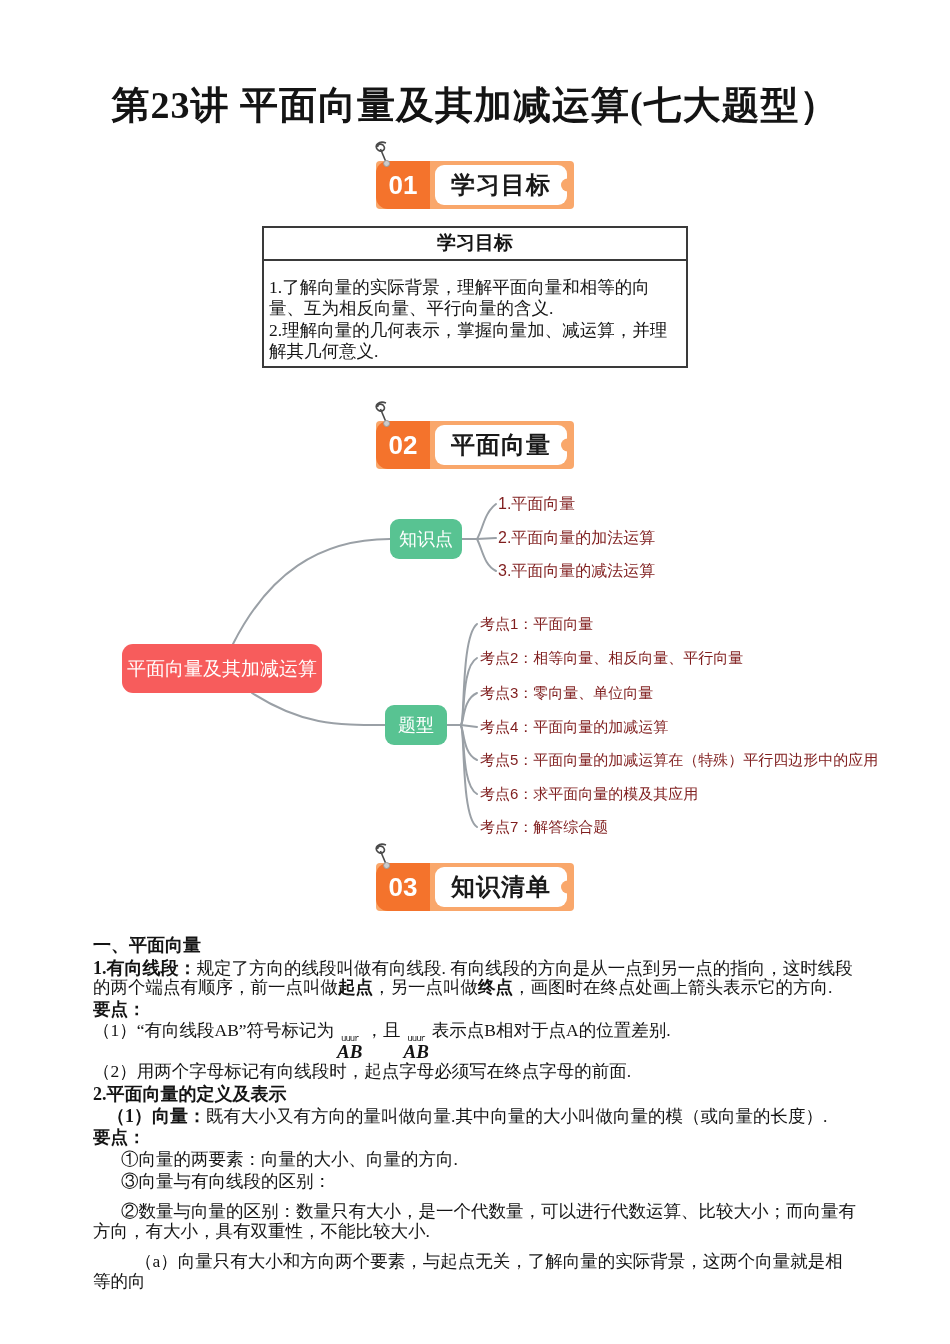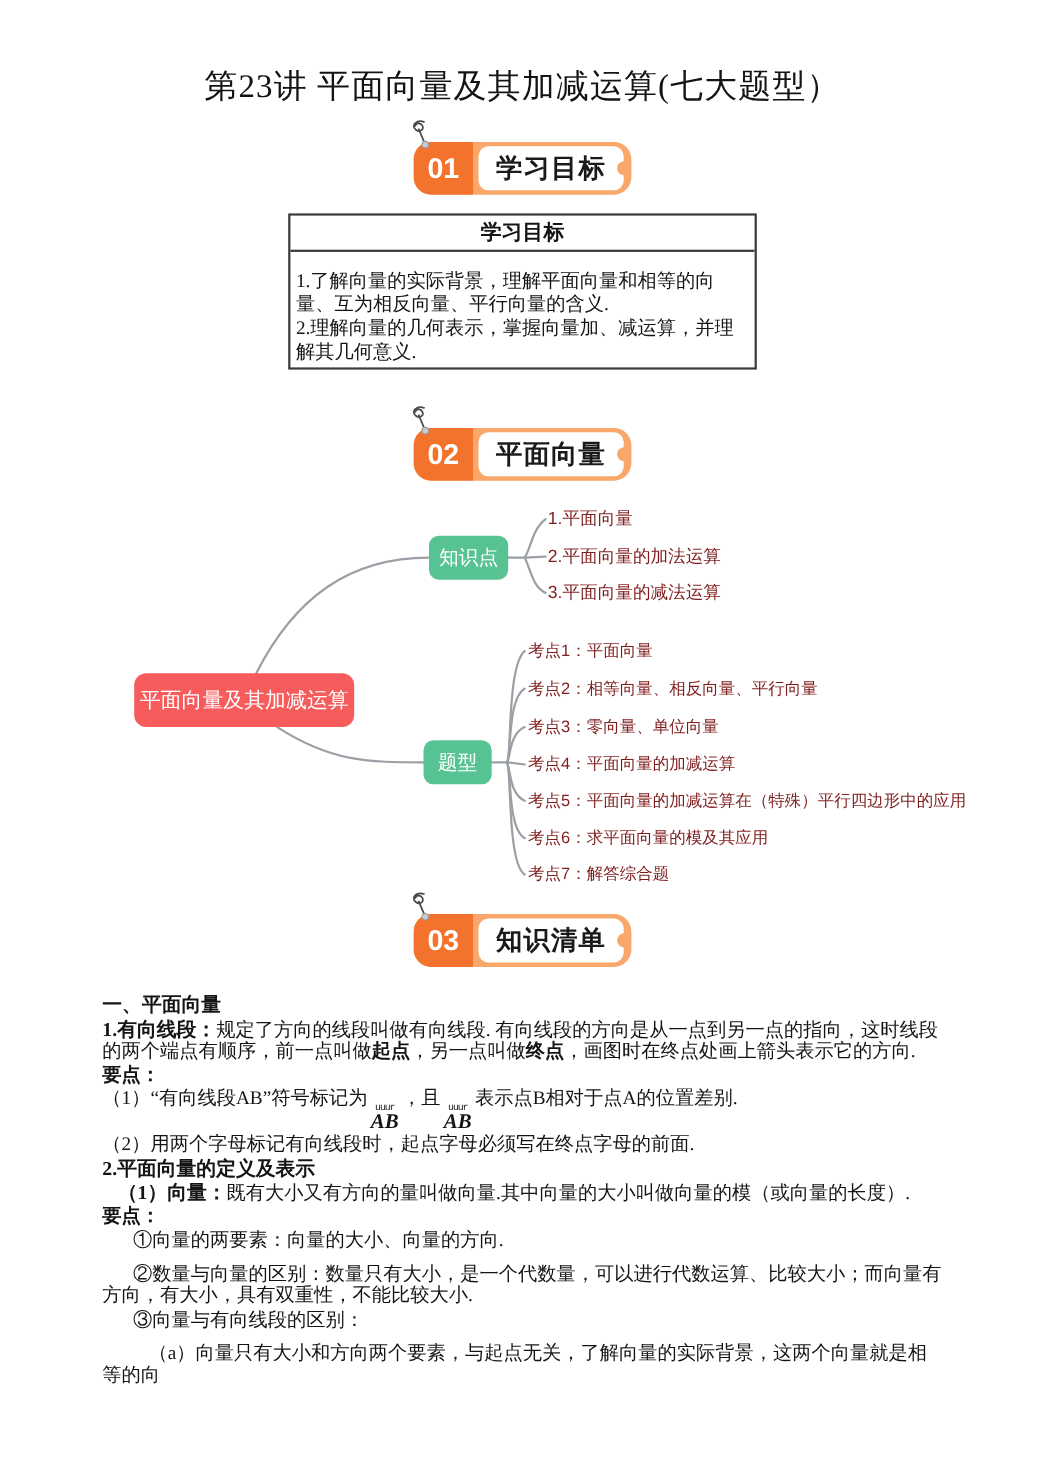--- a/index.html
+++ b/index.html
@@ -4,31 +4,31 @@
 <style>
   * { margin:0; padding:0; box-sizing:border-box; }
   html,body { background:#e8e8e8; }
   .page {
     width:950px; height:1344px; background:#ffffff; margin:0 auto;
     position:relative; overflow:hidden;
     font-family:"Liberation Serif","DejaVu Serif",serif; color:#141414;
   }
   
   .doc-title {
-    padding-top:58px; text-align:center;
-    font-size:30px; font-weight:normal; letter-spacing:1px;
+    padding-top:80px; text-align:center;
+    font-size:38px; font-weight:bold; letter-spacing:1px;
   }
   
   .badge-wrap { position:relative; width:max-content; }
   .badge-wrap.b1 { margin:30px auto 0; }
   .badge-wrap.b2 { margin:53px auto 0; }
   .badge-wrap.b3 { margin:14px auto 0; }
   .badge {
     display:flex; align-items:stretch; height:48px;
-    background:#F9A76B; border-radius:16px; overflow:hidden;
+    background:#F9A76B; border-radius:4px; overflow:hidden;
     font-family:"Liberation Sans","DejaVu Sans",sans-serif;
   }
   .badge-num {
     background:#F4732C; color:#ffffff; font-weight:bold; font-size:26px;
     display:flex; align-items:center; justify-content:center;
     width:54px; border-radius:12px 0 0 12px;
   }
   .badge-label-pill {
     position:relative; background:#ffffff; border-radius:9px;
     margin:4px 7px 4px 5px; padding:0 16px;
@@ -180,18 +180,18 @@
           <span class="vec-base">AB</span>
         </span><span>，且</span><span class="vec">
           <span class="vec-arrow">uuur</span>
           <span class="vec-base">AB</span>
         </span><span>表示点B相对于点A的位置差别.</span></p>
     <p>（2）用两个字母标记有向线段时，起点字母必须写在终点字母的前面.</p>
     <p class="bold-head">2.平面向量的定义及表示</p>
     <p class="indent1"><b class="lead">（1）向量：</b><span>既有大小又有方向的量叫做向量.其中向量的大小叫做向量的模（或向量的长度）.</span></p>
     <p><b>要点：</b></p>
     <p class="indent2">①向量的两要素：向量的大小、向量的方向.</p>
+    <p class="indent2">③向量与有向线段的区别：</p>
     <p class="indent2 gap">②数量与向量的区别：数量只有大小，是一个代数量，可以进行代数运算、比较大小；而向量有方向，有大小，具有双重性，不能比较大小.</p>
-    <p class="indent2">③向量与有向线段的区别：</p>
     <p class="indent3 gap">（a）向量只有大小和方向两个要素，与起点无关，了解向量的实际背景，这两个向量就是相等的向</p>
   </div>
 
 </div>
 
 </body></html>

